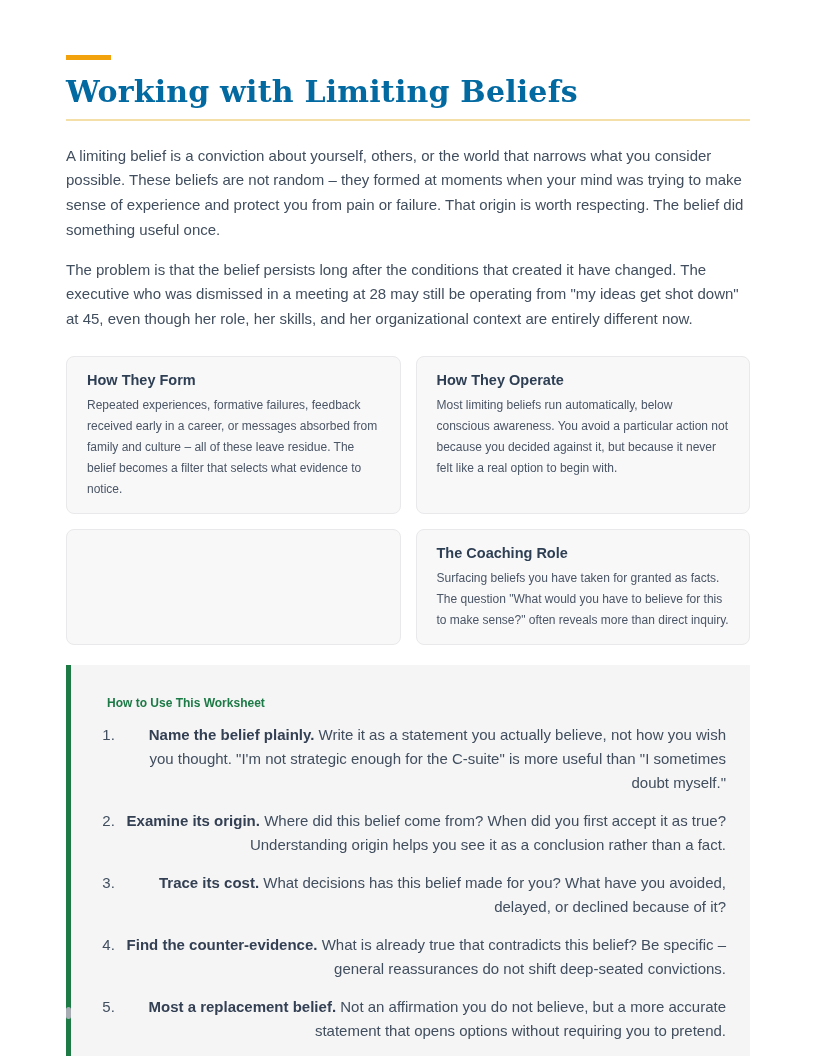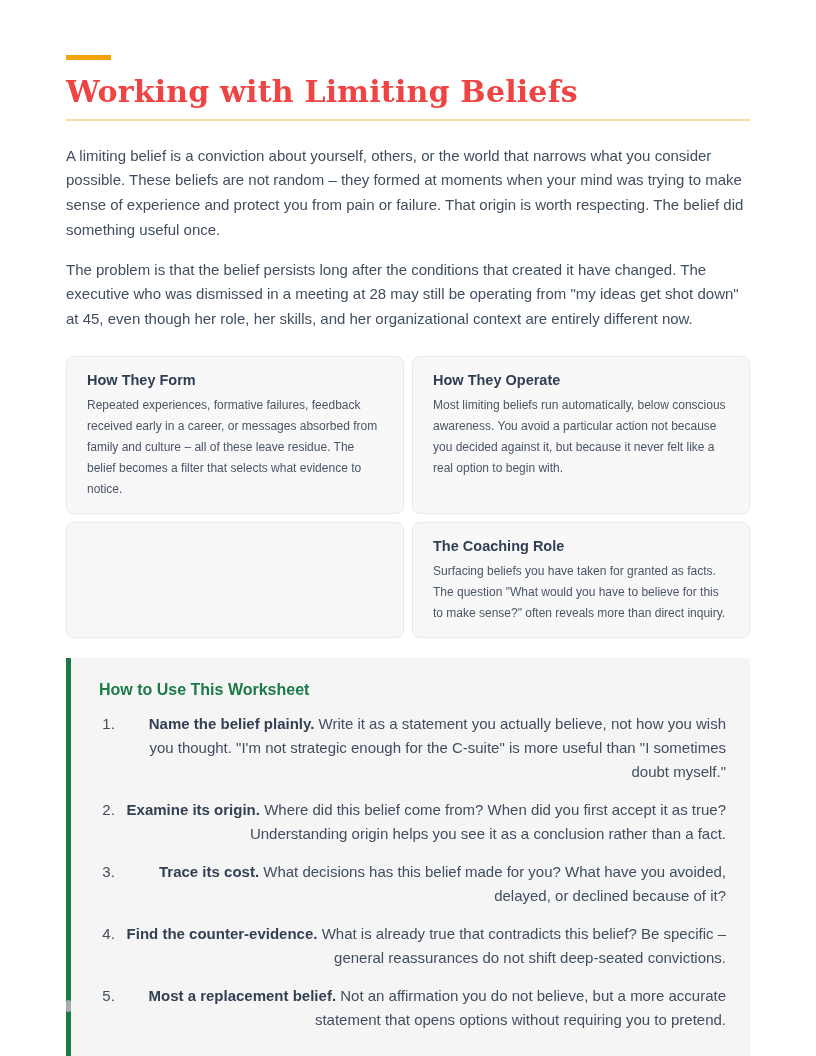--- a/index.html
+++ b/index.html
@@ -16,40 +16,40 @@
   .accent-bar {
     margin-top: 55px;
     width: 45px; height: 5px;
     background: #F2A20D;
   }
   h1.page-title {
     font-family: "DejaVu Serif", serif;
     font-weight: 700;
     font-size: 30px;
     line-height: 1.25;
-    color: #ef4444;
+    color: #0369a1;
     margin: 13px 0 0 0;
     padding-bottom: 8px;
     border-bottom: 2px solid #F5DFA8;
     letter-spacing: 0.2px;
   }
 
   p.intro {
     margin: 23px 0 0 0;
     font-size: 15px;
     line-height: 1.65;
     color: #414E5E;
   }
   p.intro + p.intro { margin-top: 15px; }
 
   .cards {
     margin-top: 24px;
     display: grid;
     grid-template-columns: 1fr 1fr;
-    gap: 8px;
+    gap: 15px;
   }
   .card {
     background: #F8F8F9;
     border: 1px solid #E9E9EC;
     border-radius: 8px;
     padding: 15px 20px 13px 20px;
   }
   .card h3 {
     margin: 0 0 7px 0;
     font-size: 14.5px;
@@ -65,22 +65,22 @@
 
   .worksheet {
     margin-top: 20px;
     background: #F5F5F6;
     border-left: 5px solid #1E7A45;
     padding: 19px 24px 36px 24px;
     position: relative;
     min-height: 385px;
   }
   .worksheet h2 {
-    margin: 4px;
-    font-size: 16px;
+    margin: 12px;
+    font-size: 12px;
     font-weight: 700;
     color: #1B7A45;
   }
   .worksheet ol {
     margin: 13px 0 0 0;
     padding-left: 24px;
   }
   .worksheet li {
     margin-bottom: 14px;
     font-size: 15px;

